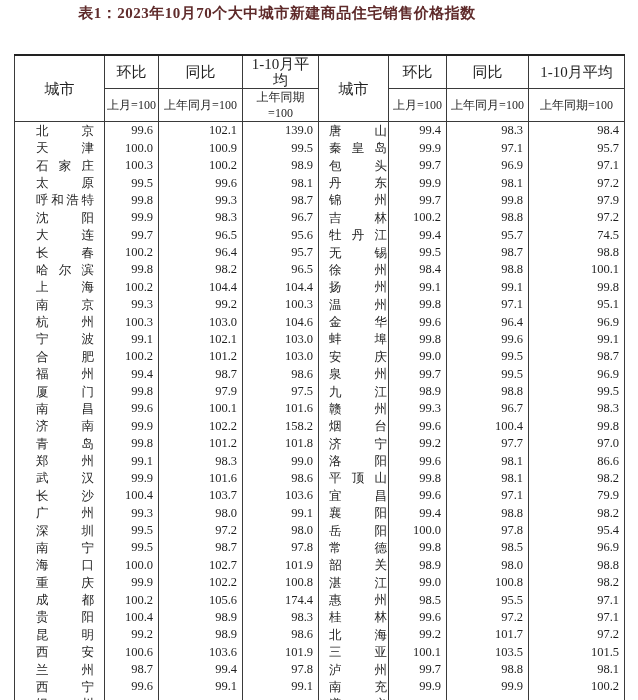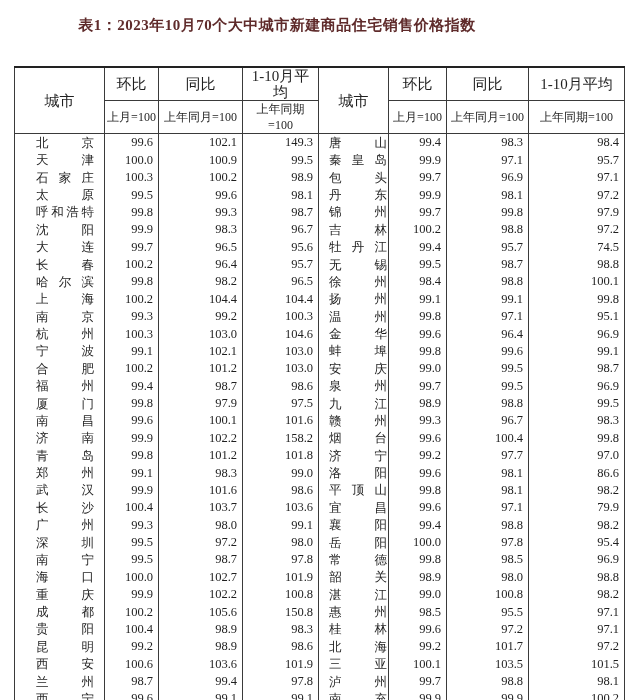--- a/index.html
+++ b/index.html
@@ -9,21 +9,21 @@
     --title:#5f2b2b;
   }
   *{box-sizing:border-box;}
   html,body{margin:0;padding:0;}
   body{
     width:638px;height:700px;
     background:#ffffff;
     font-family:"Liberation Serif","DejaVu Serif",serif;
     color:var(--text);
   }
-  .page{width:554px;height:700px;padding-top:14px;}
+  .page{width:554px;height:700px;padding-top:2px;}
   .title{
     margin:0;
     text-align:center;
     font-size:15px;
     font-weight:bold;
     color:var(--title);
     letter-spacing:0.5px;
     line-height:22px;
   }
   table.idx{
@@ -107,21 +107,21 @@
       </tr>
     </thead>
     <tbody>
         <tr>
           <td class="city left-city"><span class="city-name">
               <span>北</span>
               <span>京</span>
             </span></td>
           <td class="val">99.6</td>
           <td class="val">102.1</td>
-          <td class="val">149.3</td>
+          <td class="val">139.0</td>
           <td class="city right-city"><span class="city-name">
               <span>唐</span>
               <span>山</span>
             </span></td>
           <td class="val">99.4</td>
           <td class="val">98.3</td>
           <td class="val">98.4</td>
         </tr>
         <tr>
           <td class="city left-city"><span class="city-name">
@@ -546,21 +546,21 @@
           <td class="val">100.8</td>
           <td class="val">98.2</td>
         </tr>
         <tr>
           <td class="city left-city"><span class="city-name">
               <span>成</span>
               <span>都</span>
             </span></td>
           <td class="val">100.2</td>
           <td class="val">105.6</td>
-          <td class="val">150.8</td>
+          <td class="val">174.4</td>
           <td class="city right-city"><span class="city-name">
               <span>惠</span>
               <span>州</span>
             </span></td>
           <td class="val">98.5</td>
           <td class="val">95.5</td>
           <td class="val">97.1</td>
         </tr>
         <tr>
           <td class="city left-city"><span class="city-name">

